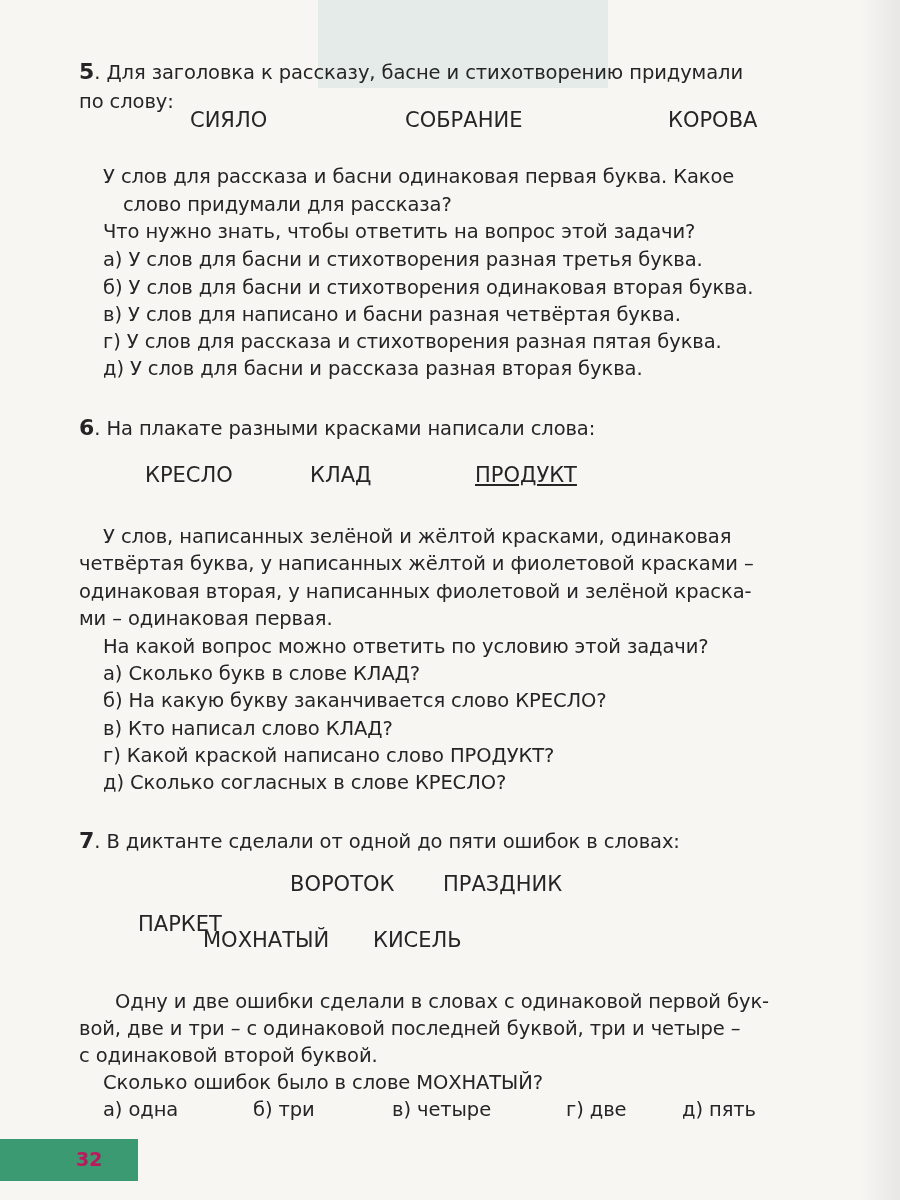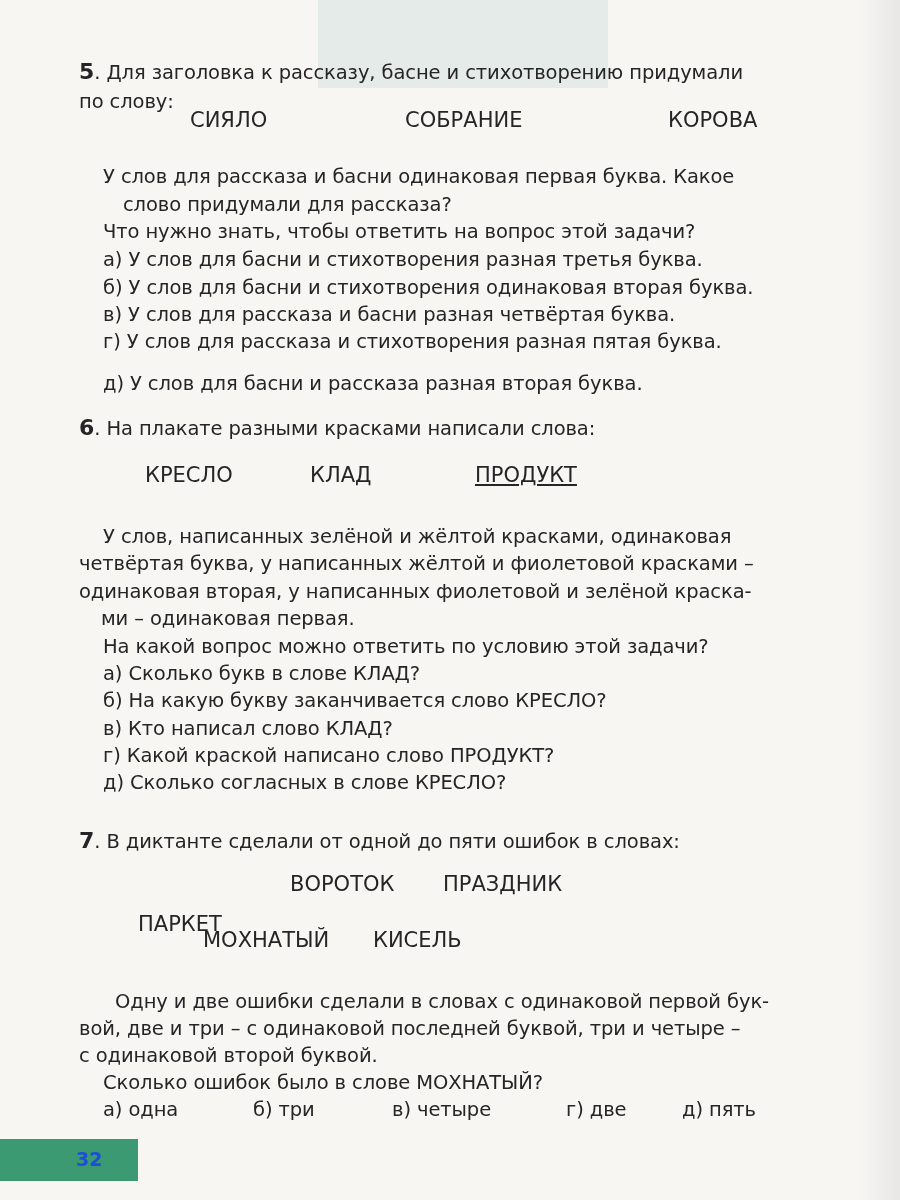--- a/index.html
+++ b/index.html
@@ -18,53 +18,53 @@
     background: #e4ebe9;
   }
   .text { position: absolute; font-size: 19.5px; line-height: 34px; white-space: nowrap; letter-spacing: -0.1px; }
   .num { font-weight: bold; font-size: 22px; }
   .word { position: absolute; font-size: 21px; letter-spacing: 0px; }
   .page-num-box {
     position: absolute; left: 0; top: 1139px; width: 138px; height: 42px;
     background: #3b9a72;
   }
   .page-num {
-    position: absolute; left: 76px; top: 1148px; font-weight: bold; font-size: 19px; color: #1d4ed8;
+    position: absolute; left: 76px; top: 1148px; font-weight: bold; font-size: 19px; color: #be185d;
   }
 </style>
 </head>
 <body>
 
 <div class="top-rect"></div>
 <div class="page-shade"></div>
 
 <div class="text" style="left:79px; top:55px;"><span class="num">5</span><span>. Для заголовка к рассказу, басне и стихотворению придумали</span></div>
 <div class="text" style="left:79px; top:85px;">по слову:</div>
 <div class="word" style="left:190px; top:108px;">СИЯЛО</div>
 <div class="word" style="left:405px; top:108px;">СОБРАНИЕ</div>
 <div class="word" style="left:668px; top:108px;">КОРОВА</div>
 
 <div class="text" style="left:103px; top:160px;">У слов для рассказа и басни одинаковая первая буква. Какое</div>
 <div class="text" style="left:79px; top:188px;margin-left:44px;">слово придумали для рассказа?</div>
 <div class="text" style="left:103px; top:215px;">Что нужно знать, чтобы ответить на вопрос этой задачи?</div>
 <div class="text" style="left:103px; top:243px;">а) У слов для басни и стихотворения разная третья буква.</div>
 <div class="text" style="left:103px; top:271px;">б) У слов для басни и стихотворения одинаковая вторая буква.</div>
-<div class="text" style="left:103px; top:298px;">в) У слов для рассказа и басни разная четвёртая буква.</div>
+<div class="text" style="left:103px; top:298px;">в) У слов для написано и басни разная четвёртая буква.</div>
 <div class="text" style="left:103px; top:325px;">г) У слов для рассказа и стихотворения разная пятая буква.</div>
-<div class="text" style="left:103px; top:367px;">д) У слов для басни и рассказа разная вторая буква.</div>
+<div class="text" style="left:103px; top:352px;">д) У слов для басни и рассказа разная вторая буква.</div>
 
 <div class="text" style="left:79px; top:411px;text-align:right;"><span class="num">6</span><span>. На плакате разными красками написали слова:</span></div>
 <div class="word" style="left:145px; top:463px;">КРЕСЛО</div>
 <div class="word" style="left:310px; top:463px;">КЛАД</div>
 <div class="word" style="left:475px; top:463px;text-decoration:underline;">ПРОДУКТ</div>
 
 <div class="text" style="left:103px; top:520px;">У слов, написанных зелёной и жёлтой красками, одинаковая</div>
 <div class="text" style="left:79px; top:547px;">четвёртая буква, у написанных жёлтой и фиолетовой красками –</div>
 <div class="text" style="left:79px; top:575px;">одинаковая вторая, у написанных фиолетовой и зелёной краска-</div>
-<div class="text" style="left:79px; top:602px;margin-left:22px;">ми – одинаковая первая.</div>
+<div class="text" style="left:79px; top:602px;">ми – одинаковая первая.</div>
 <div class="text" style="left:103px; top:630px;">На какой вопрос можно ответить по условию этой задачи?</div>
 <div class="text" style="left:103px; top:657px;">а) Сколько букв в слове КЛАД?</div>
 <div class="text" style="left:103px; top:684px;">б) На какую букву заканчивается слово КРЕСЛО?</div>
 <div class="text" style="left:103px; top:712px;text-align:center;">в) Кто написал слово КЛАД?</div>
 <div class="text" style="left:103px; top:739px;">г) Какой краской написано слово ПРОДУКТ?</div>
 <div class="text" style="left:103px; top:766px;">д) Сколько согласных в слове КРЕСЛО?</div>
 
 <div class="text" style="left:79px; top:824px;"><span class="num">7</span><span>. В  диктанте сделали от одной до пяти ошибок в словах:</span></div>
 <div class="word" style="left:138px; top:912px;">ПАРКЕТ</div>
 <div class="word" style="left:290px; top:872px;">ВОРОТОК</div>

